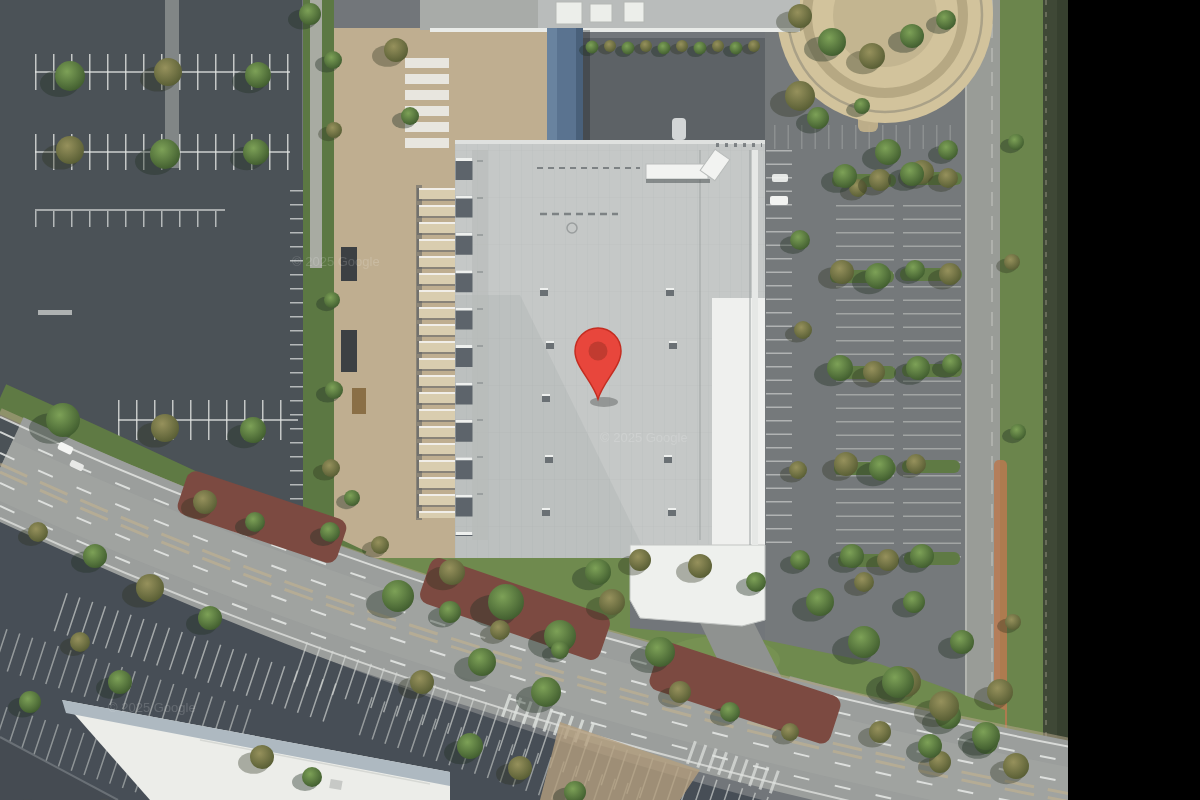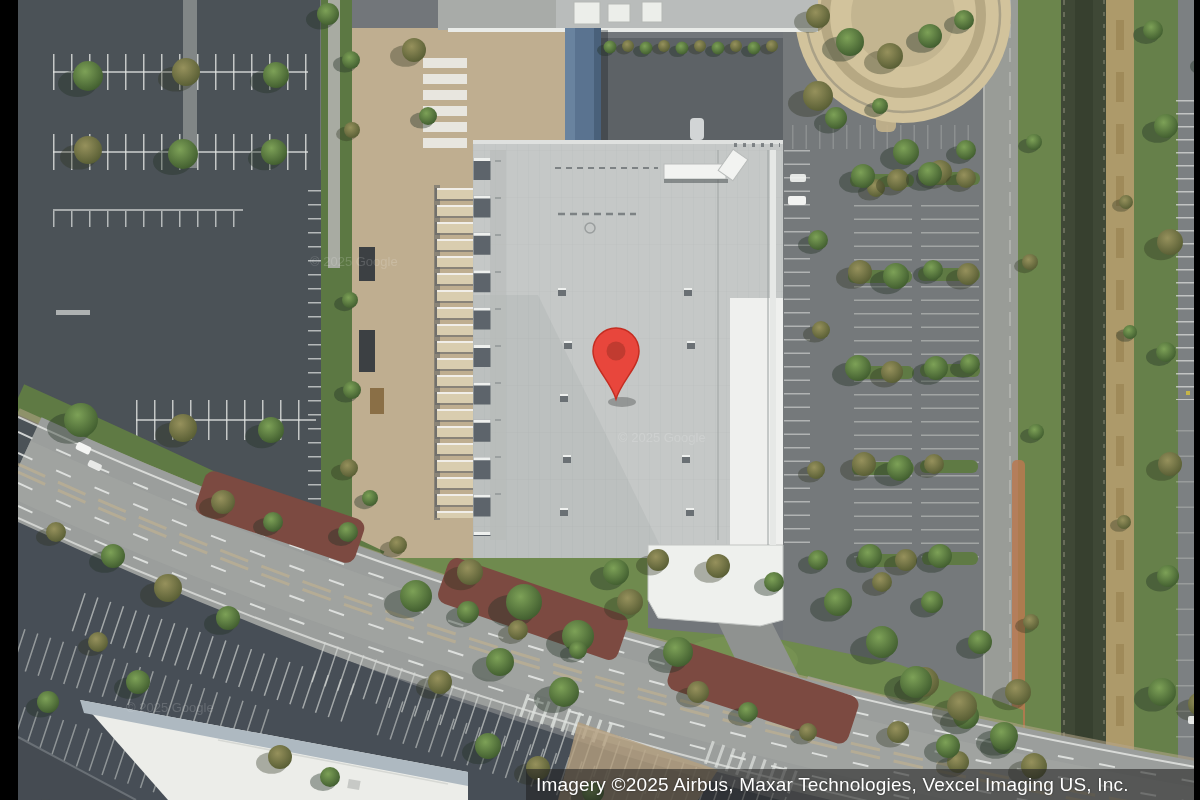--- a/index.html
+++ b/index.html
@@ -1,17 +1,17 @@
 <!DOCTYPE html>
 <html><head>
 <meta charset="utf-8">
 <style>
   html,body{margin:0;padding:0;background:#000;}
-  #viewport{position:relative;width:1176px;height:800px;overflow:hidden;
-    font-family:"Liberation Sans",sans-serif;background:#72767a;cursor:grab;margin-left:18px;}
+  #viewport{position:relative;width:1068px;height:800px;overflow:hidden;
+    font-family:"Liberation Sans",sans-serif;background:#72767a;cursor:grab;}
   #viewport svg{position:absolute;left:0;top:0;display:block;}
   #logo{position:absolute;left:10px;bottom:10px;z-index:5;}
   #attrib{position:absolute;right:0;bottom:0;height:31px;width:668px;
     background:rgba(33,33,33,0.58);z-index:5;display:flex;align-items:center;
     padding-left:10px;box-sizing:border-box;overflow:hidden;}
   #attrib span{color:#ffffff;font-size:19px;white-space:nowrap;
     text-shadow:0 0 2px rgba(0,0,0,.5);letter-spacing:.2px;}
 </style>
 </head>
 <body>
@@ -399,16 +399,13 @@
     <circle cx="598" cy="351" r="9.5" fill="#C13B30"></circle>
   </g>
 </svg>
 
 <div id="logo">
   <svg width="132" height="46" xmlns="http://www.w3.org/2000/svg">
     <text x="4" y="35" font-family="Liberation Sans, sans-serif" font-size="33" font-weight="bold" fill="#ffffff" stroke="#484d50" stroke-width="5" paint-order="stroke" stroke-linejoin="round">Google</text>
   </svg>
 </div>
 
-<div id="attrib">
-  <span>Imagery ©2025 Airbus, Maxar Technologies, Vexcel Imaging US, Inc.</span>
 </div>
-</div>
 
 </body></html>

